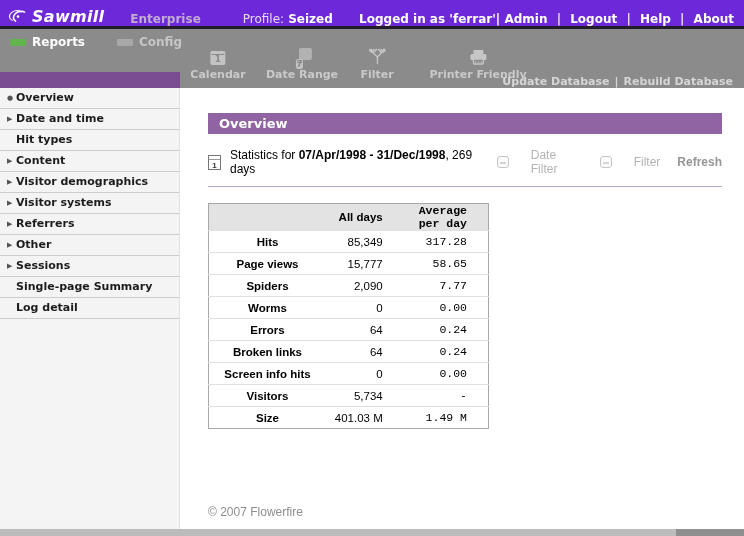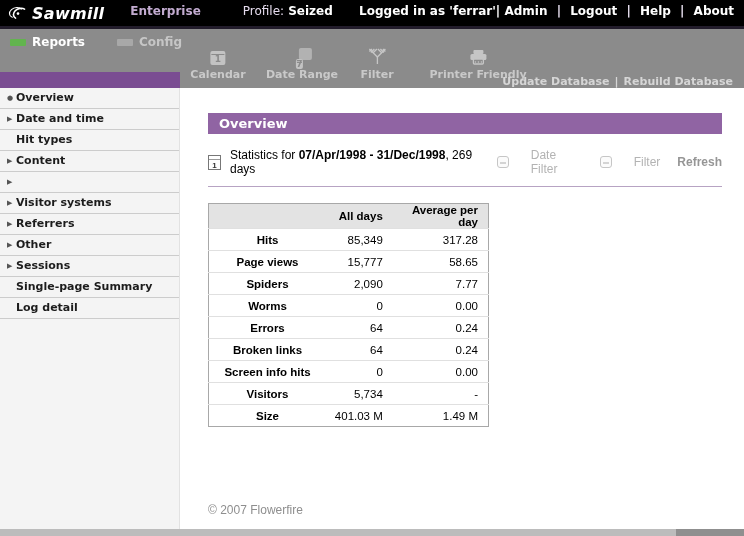--- a/index.html
+++ b/index.html
@@ -1,20 +1,20 @@
 <!DOCTYPE html>
 <html><head>
 <meta charset="utf-8">
 <style>
   * { margin:0; padding:0; box-sizing:border-box; }
   html,body { width:744px; height:536px; }
   body { font-family:"DejaVu Sans","Liberation Sans",sans-serif; background:#fff; position:relative; overflow:hidden; }
 
   
-  .topbar { height:26px; background:#000000; display:flex; align-items:flex-start; color:#fff; padding:4px 10px 0 8px; }
+  .topbar { height:26px; background:#6d28d9; display:flex; align-items:flex-end; color:#fff; padding:12px 10px 0 8px; }
   .brand { display:flex; align-items:center; gap:4px; }
   .brand-name { font-style:italic; font-weight:bold; font-size:16px; letter-spacing:.3px; }
   .edition { margin-left:26px; font-size:12px; font-weight:bold; color:#c2abd0; }
   .profile { margin-left:42px; font-size:12px; color:#e6dcee; }
   .profile b { color:#fff; margin-left:4px; }
   .session { margin-left:auto; font-size:12px; font-weight:bold; color:#fff; white-space:nowrap; }
   .session .sep { color:#e8e0f0; padding:0 5px; }
   .session .lnk { cursor:pointer; }
   .topbar-shadow { height:3px; background:#221c2b; }
 
@@ -56,21 +56,21 @@
   .checkbox { width:12px; height:12px; border:1px solid #c6c6c6; border-radius:3px; background:#fbfbfb; position:relative; flex:none; }
   .checkbox::after { content:""; position:absolute; top:5px; left:2px; right:2px; height:2px; background:#d4d4d4; }
   .refresh { color:#969696; font-weight:bold; cursor:pointer; }
   .separator { width:514px; height:1px; background:#b7a3c3; margin-top:10px; }
 
   table.stats { margin-top:16px; border-collapse:collapse; width:281px; font-family:"Liberation Sans",sans-serif; font-size:11.5px; border:1px solid #a8a8a8; }
   table.stats th, table.stats td { height:22px; padding:0; }
   table.stats thead th { background:#e3e3e3; font-weight:bold; color:#000; }
   table.stats .c-label { width:110px; text-align:center; padding-left:8px; }
   table.stats .c-all { width:75px; text-align:right; padding-right:10px; }
-  table.stats .c-avg { width:96px; text-align:right; padding-right:10px; }
+  table.stats .c-avg { width:96px; text-align:right; padding-right:21px;font-family:Liberation Mono, monospace; }
   table.stats tbody tr { border-top:1px solid #e0e0e0; }
   table.stats tbody th { font-weight:bold; text-align:left; }
 
   .footer { margin-top:76px; font-family:Liberation Sans, sans-serif; font-size:12px; color:#8e8e8e; }
 
   .bottom-strip { position:absolute; left:0; bottom:0; width:744px; height:7px; background:#bcbcbc; }
   .bottom-strip .thumb { position:absolute; right:0; top:0; width:68px; height:7px; background:#8f8f8f; }
 
   svg { display:block; }
 </style>
@@ -173,20 +173,21 @@
       <div class="side-item">
         <span class="marker"></span>
         <span>Hit types</span>
       </div>
       <div class="side-item">
         <span class="marker">▶</span>
         <span>Content</span>
       </div>
       <div class="side-item">
         <span class="marker">▶</span>
+        <span>Visitor demographics</span>
       </div>
       <div class="side-item">
         <span class="marker">▶</span>
         <span>Visitor systems</span>
       </div>
       <div class="side-item">
         <span class="marker">▶</span>
         <span>Referrers</span>
       </div>
       <div class="side-item">

